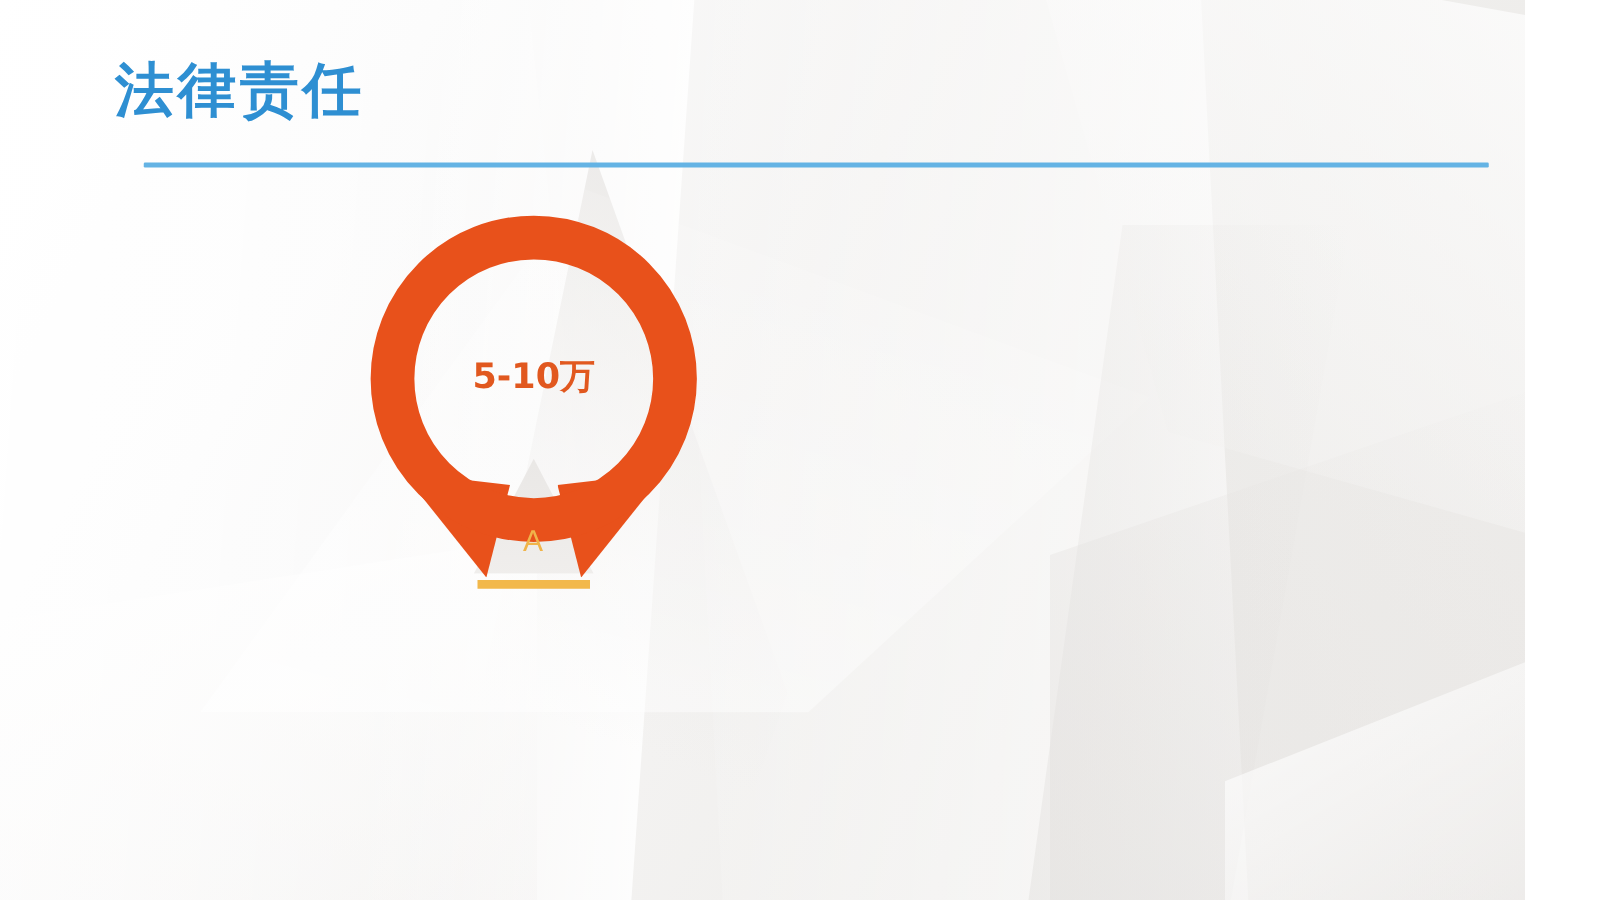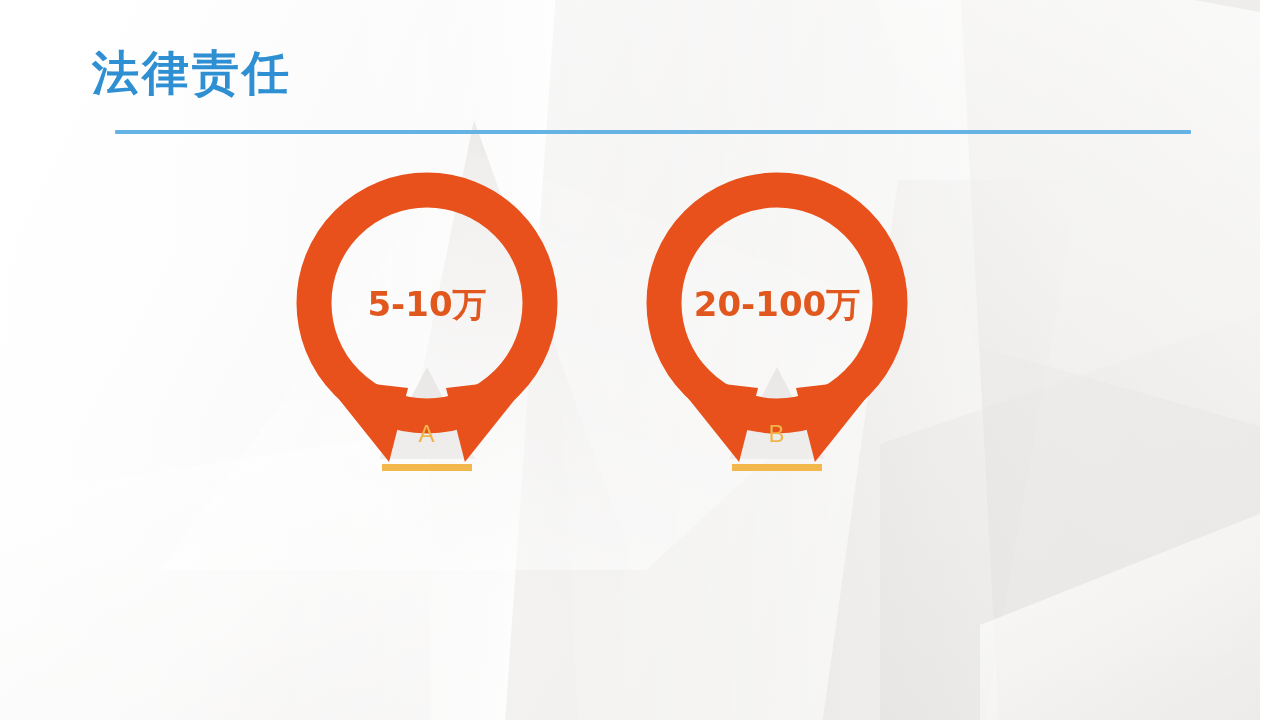--- a/index.html
+++ b/index.html
@@ -12,21 +12,20 @@
     overflow: hidden;
     font-family: "Liberation Sans", "DejaVu Sans", sans-serif;
   }
 
   #slide {
     position: relative;
     width: 1220px;
     height: 720px;
     background: #f0efed;
     overflow: hidden;
-    padding-left: 40px;
   }
 
   
   .bg-base {
     position: absolute;
     inset: 0;
     background:
       linear-gradient(118deg, #ffffff 0%, #fbfbfb 22%, #f4f3f2 48%, #efeeec 70%, #eceae8 100%);
   }
   .facet {
@@ -145,21 +144,21 @@
   .pin-tail.right {
     right: 26px;
     clip-path: polygon(100% 0%, 0% 12%, 22% 100%);
   }
   .pin-value {
     position: absolute;
     left: 0;
     right: 0;
     top: 110px;
     text-align: center;
-    font-size: 34px;
+    font-size: 28px;
     font-weight: bold;
     color: #e1581f;
     font-family: "DejaVu Sans", "Liberation Sans", sans-serif;
     letter-spacing: 0px;
   }
   .pin-letter {
     position: absolute;
     left: 0;
     right: 0;
     top: 248px;
@@ -227,26 +226,15 @@
     <div class="pin-tail left"></div>
     <div class="pin-tail right"></div>
     <svg class="pin-ring" viewBox="0 0 262 262">
       <circle cx="131" cy="131" r="113" fill="none" stroke="#e8511b" stroke-width="35"></circle>
     </svg>
     <div class="pin-value">5-10万</div>
     <div class="pin-letter">A</div>
     <div class="pin-bar"></div>
   </div>
 
-  <div class="pin" id="pin-b">
-    <div class="pin-shadow"></div>
-    <div class="pin-tail left"></div>
-    <div class="pin-tail right"></div>
-    <svg class="pin-ring" viewBox="0 0 262 262">
-      <circle cx="131" cy="131" r="113" fill="none" stroke="#e8511b" stroke-width="35"></circle>
-    </svg>
-    <div class="pin-value">20-100万</div>
-    <div class="pin-letter">B</div>
-    <div class="pin-bar"></div>
-  </div>
 
 
 </div>
 
 </body></html>

